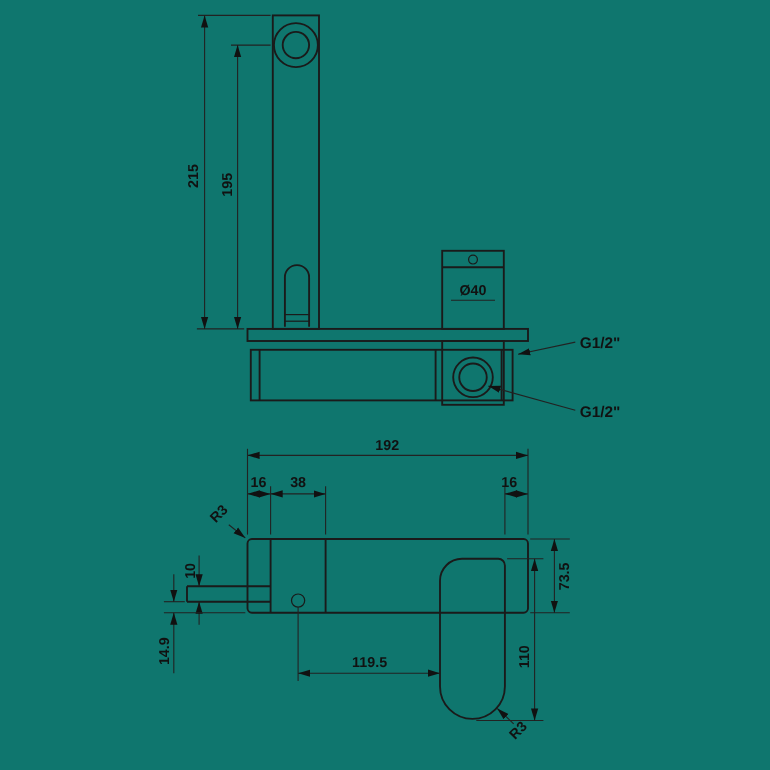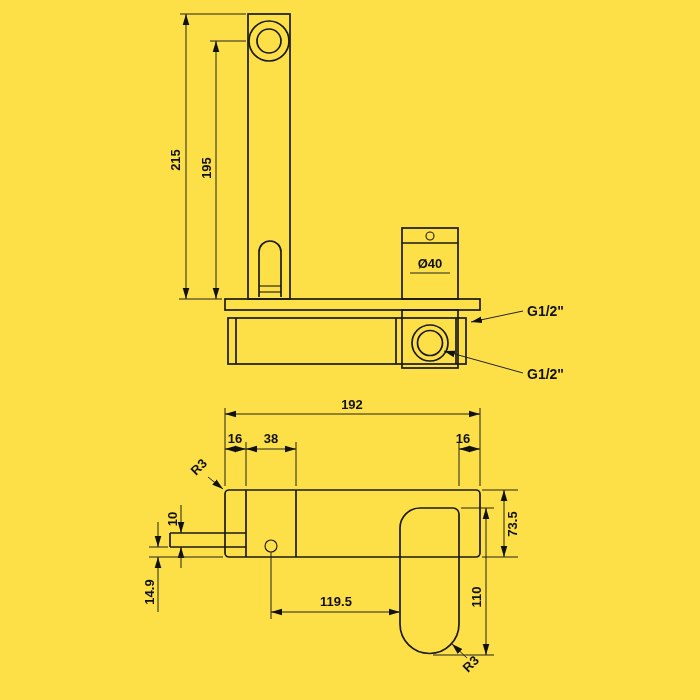--- a/index.html
+++ b/index.html
@@ -7,21 +7,21 @@
     padding: 0;
     background: #ffffff;
     width: 700px;
     height: 700px;
     overflow: hidden;
     font-family: "Liberation Sans", sans-serif;
   }
   .canvas-wrap {
     width: 700px;
     height: 700px;
-    background: #fde047;
+    background: #0f766e;
     position: relative;
   }
   svg { display: block; }
   .obj {
     stroke: #1a1a1a;
     stroke-width: 1.7;
     fill: none;
     stroke-linejoin: miter;
   }
   .obj-thin {

